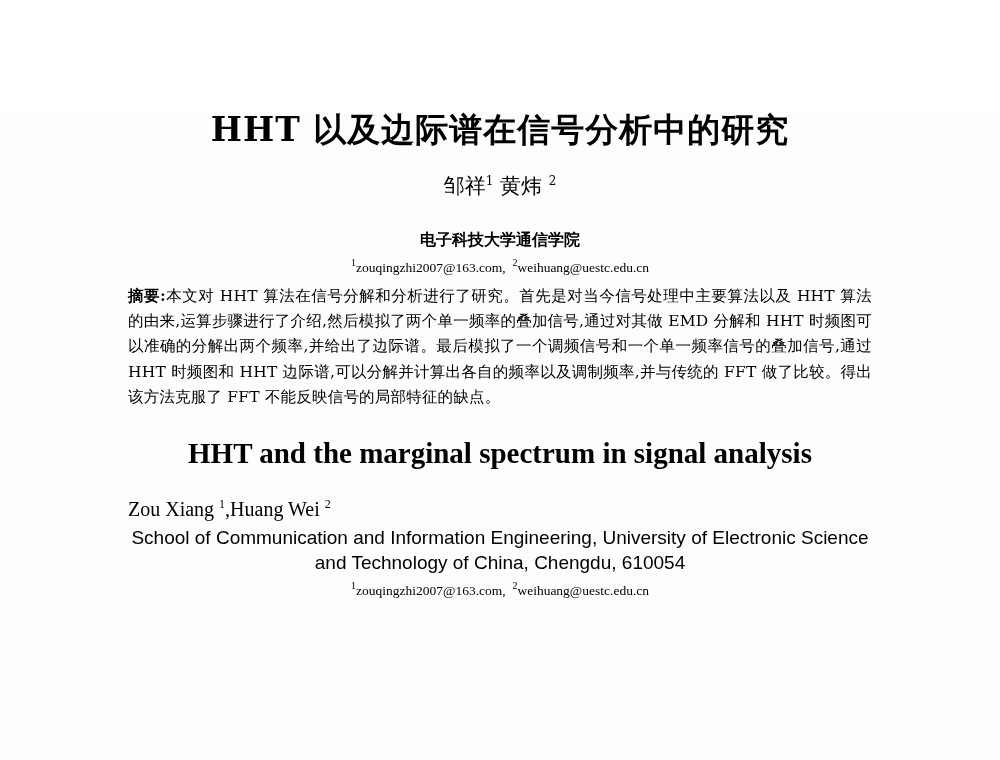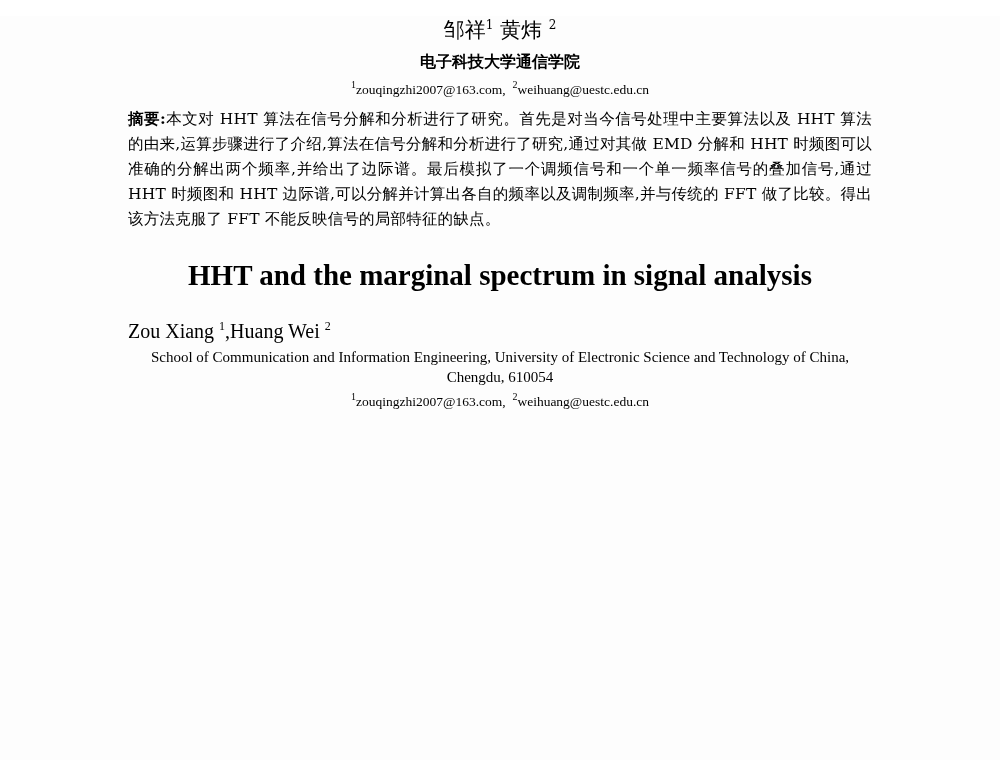--- a/index.html
+++ b/index.html
@@ -35,21 +35,21 @@
     margin-top: 16px;
     text-align: center;
     font-size: 21px;
     font-family: "DejaVu Serif", "Liberation Serif", serif;
   }
   .cn-authors sup {
     font-size: 12px;
     vertical-align: super;
   }
   .cn-affil {
-    margin-top: 8px;
+    margin-top: 30px;
     text-align: center;
     font-size: 16px;
     font-weight: 600;
     font-family: "DejaVu Serif", "Liberation Serif", serif;
   }
   .cn-emails {
     margin-top: 6px;
     text-align: center;
     font-size: 13.5px;
     font-family: "Liberation Serif", serif;
@@ -91,23 +91,23 @@
     font-size: 20px;
     font-family: "Liberation Serif", serif;
   }
   .en-authors sup {
     font-size: 12px;
     vertical-align: super;
   }
   .en-affil {
     margin-top: 4px;
     text-align: center;
-    font-size: 15px;
+    font-size: 19px;
     line-height: 1.35;
-    font-family: Liberation Serif, serif;
+    font-family: Liberation Sans, sans-serif;
   }
   .en-emails {
     margin-top: 4px;
     text-align: center;
     font-size: 13.5px;
     font-family: "Liberation Serif", serif;
   }
   .en-emails sup {
     font-size: 10px;
     vertical-align: super;
@@ -128,34 +128,35 @@
     right: 0;
     bottom: 0;
     height: 0;
   }
 </style>
 </head>
 <body>
 
 <div class="page">
 
+  <h1 class="cn-title">HHT 以及边际谱在信号分析中的研究</h1>
 
   <div class="cn-authors">
     <span>邹祥</span><sup>1</sup><span> 黄炜 </span><sup>2</sup>
   </div>
 
   <div class="cn-affil">电子科技大学通信学院</div>
 
   <div class="cn-emails">
     <sup>1</sup><span>zouqingzhi2007@163.com,</span>&nbsp;
     <sup>2</sup><span>weihuang@uestc.edu.cn</span>
   </div>
 
   <div class="abstract-cn">
-    <span class="lead">摘要:</span><span>本文对 HHT 算法在信号分解和分析进行了研究。首先是对当今信号处理中主要算法以及 HHT 算法的由来,运算步骤进行了介绍,算法在信号分解和分析进行了研究,通过对其做 EMD 分解和 HHT 时频图可以准确的分解出两个频率,并给出了边际谱。最后模拟了一个调频信号和一个单一频率信号的叠加信号,通过 HHT 时频图和 HHT 边际谱,可以分解并计算出各自的频率以及调制频率,并与传统的 FFT 做了比较。得出该方法克服了 FFT 不能反映信号的局部特征的缺点。</span>
+    <span class="lead">摘要:</span><span>本文对 HHT 算法在信号分解和分析进行了研究。首先是对当今信号处理中主要算法以及 HHT 算法的由来,运算步骤进行了介绍,然后模拟了两个单一频率的叠加信号,通过对其做 EMD 分解和 HHT 时频图可以准确的分解出两个频率,并给出了边际谱。最后模拟了一个调频信号和一个单一频率信号的叠加信号,通过 HHT 时频图和 HHT 边际谱,可以分解并计算出各自的频率以及调制频率,并与传统的 FFT 做了比较。得出该方法克服了 FFT 不能反映信号的局部特征的缺点。</span>
   </div>
 
 
   <h2 class="en-title">HHT and the marginal spectrum in signal analysis</h2>
 
   <div class="en-authors">
     <span>Zou Xiang </span><sup>1</sup><span>,Huang Wei </span><sup>2</sup>
   </div>
 
   <div class="en-affil">School of Communication and Information Engineering, University of Electronic Science and Technology of China, Chengdu, 610054</div>

